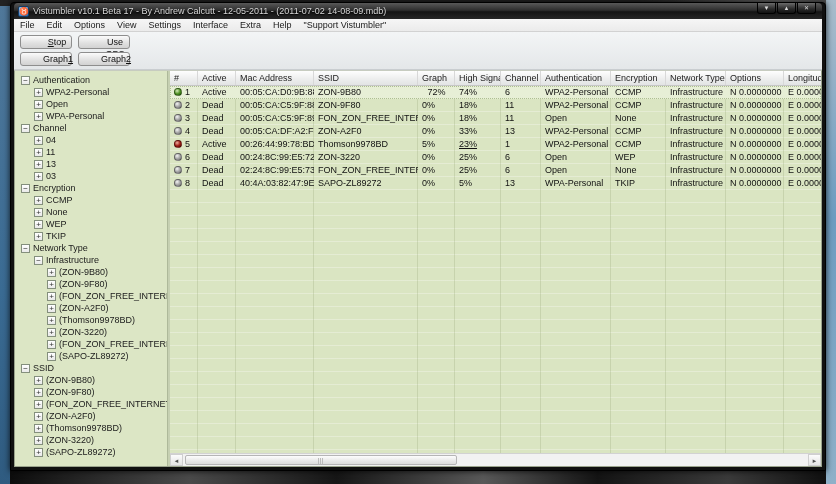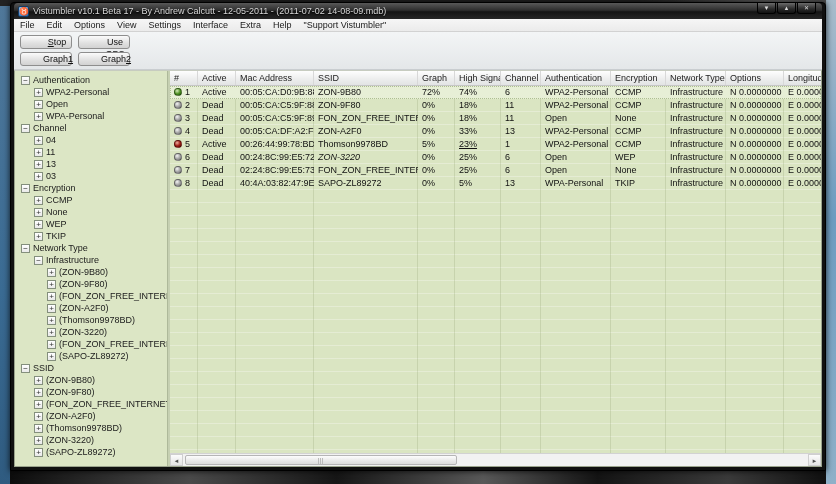--- a/index.html
+++ b/index.html
@@ -298,21 +298,21 @@
           <div class="grid-line" style="left: 370px;"></div>
           <div class="grid-line" style="left: 440px;"></div>
           <div class="grid-line" style="left: 495px;"></div>
           <div class="grid-line" style="left: 555px;"></div>
           <div class="grid-line" style="left: 613px;"></div>
           <div class="lv-row selected">
             <div class="lv-cell" style="width: 28px;"><span class="led green"></span>1</div>
             <div class="lv-cell" style="width: 38px;">Active</div>
             <div class="lv-cell" style="width: 78px;">00:05:CA:D0:9B:88</div>
             <div class="lv-cell" style="width: 104px;">ZON-9B80</div>
-            <div class="lv-cell" style="width: 37px;">72%</div>
+            <div class="lv-cell" style="width: 37px; text-align: center;">72%</div>
             <div class="lv-cell" style="width: 46px;">74%</div>
             <div class="lv-cell" style="width: 40px;">6</div>
             <div class="lv-cell" style="width: 70px;">WPA2-Personal</div>
             <div class="lv-cell" style="width: 55px;">CCMP</div>
             <div class="lv-cell" style="width: 60px;">Infrastructure</div>
             <div class="lv-cell" style="width: 58px;">N 0.0000000</div>
             <div class="lv-cell" style="width: 58px;">E 0.0000000</div>
           </div>
           <div class="lv-row">
             <div class="lv-cell" style="width: 28px;"><span class="led gray"></span>2</div>
@@ -367,21 +367,21 @@
             <div class="lv-cell" style="width: 70px;">WPA2-Personal</div>
             <div class="lv-cell" style="width: 55px;">CCMP</div>
             <div class="lv-cell" style="width: 60px;">Infrastructure</div>
             <div class="lv-cell" style="width: 58px;">N 0.0000000</div>
             <div class="lv-cell" style="width: 58px;">E 0.0000000</div>
           </div>
           <div class="lv-row">
             <div class="lv-cell" style="width: 28px;"><span class="led gray"></span>6</div>
             <div class="lv-cell" style="width: 38px;">Dead</div>
             <div class="lv-cell" style="width: 78px;">00:24:8C:99:E5:72</div>
-            <div class="lv-cell" style="width: 104px; font-style: italic;">ZON-3220</div>
+            <div class="lv-cell" style="width: 104px;">ZON-3220</div>
             <div class="lv-cell" style="width: 37px;">0%</div>
             <div class="lv-cell" style="width: 46px;">25%</div>
             <div class="lv-cell" style="width: 40px;">6</div>
             <div class="lv-cell" style="width: 70px;">Open</div>
             <div class="lv-cell" style="width: 55px;">WEP</div>
             <div class="lv-cell" style="width: 60px;">Infrastructure</div>
             <div class="lv-cell" style="width: 58px;">N 0.0000000</div>
             <div class="lv-cell" style="width: 58px;">E 0.0000000</div>
           </div>
           <div class="lv-row">

